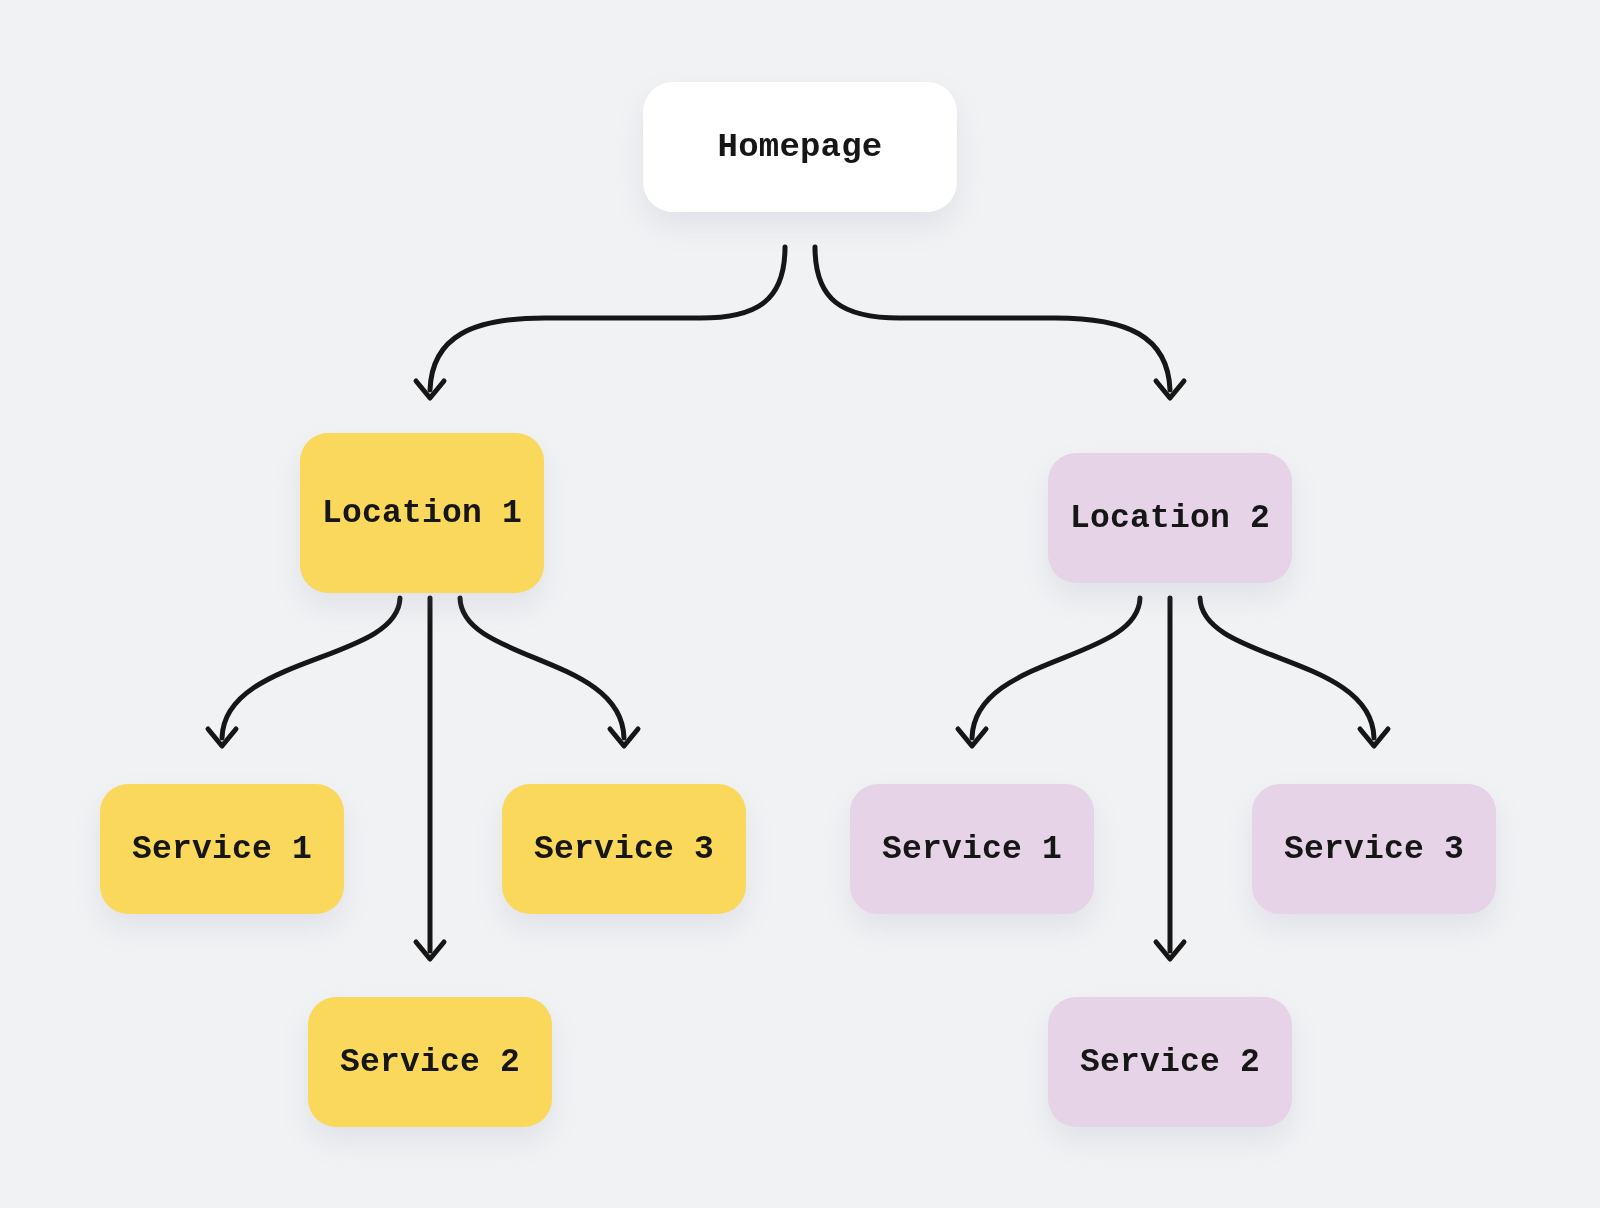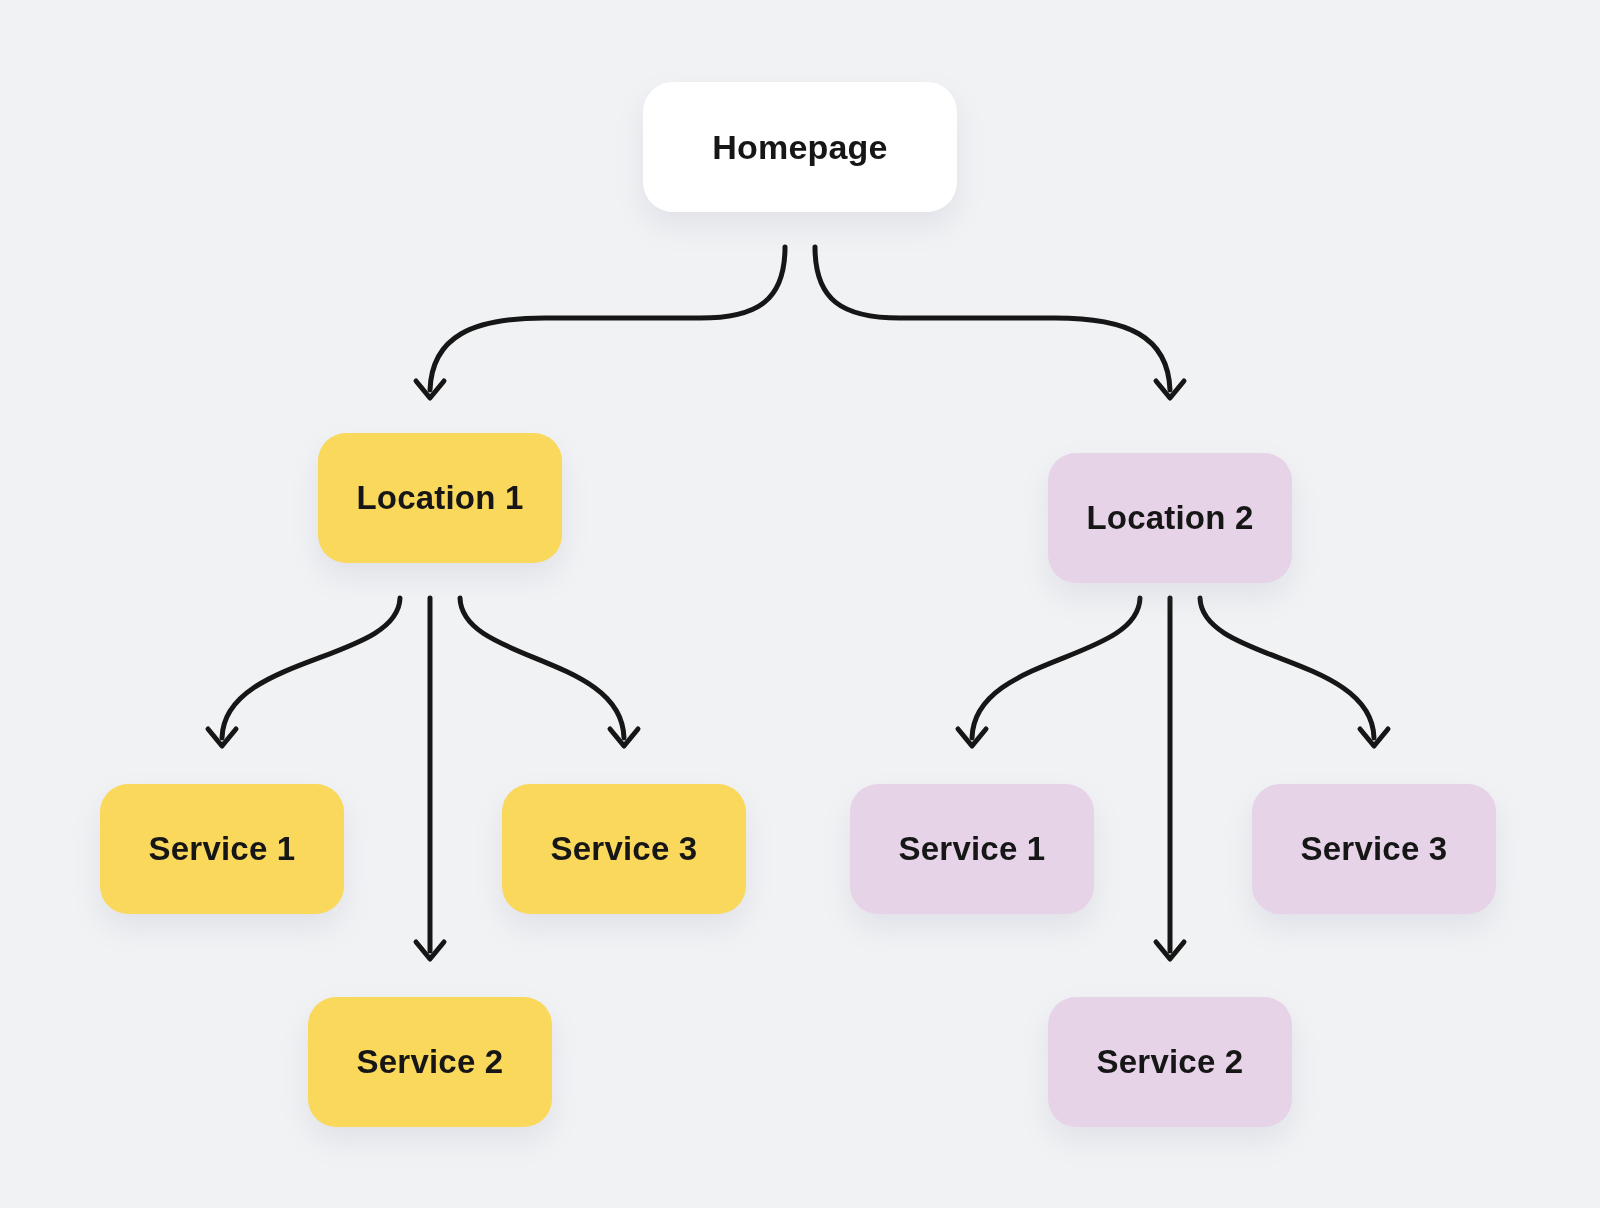--- a/index.html
+++ b/index.html
@@ -36,24 +36,25 @@
     display: flex;
     align-items: center;
     justify-content: center;
     border-radius: 28px;
     box-shadow: 0 14px 28px rgba(125, 135, 160, 0.14);
     color: #161616;
     font-size: 33px;
     font-weight: 700;
     letter-spacing: 0.2px;
     white-space: nowrap;
+    font-family: Liberation Mono, monospace;
   }
   .node .label { pointer-events: none; }
   #n-homepage  { left: 643px;  top: 82px;  width: 314px; height: 130px; border-radius: 30px; font-size: 34px; }
-  #n-l1        { left: 318px;  top: 433px; width: 244px; height: 130px; }
+  #n-l1        { left: 300px;  top: 433px; width: 244px; height: 160px; }
   #n-l2        { left: 1048px; top: 433px; width: 244px; height: 130px; }
   #n-s1l       { left: 100px;  top: 784px; width: 244px; height: 130px; }
   #n-s3l       { left: 502px;  top: 784px; width: 244px; height: 130px; }
   #n-s2l       { left: 308px;  top: 997px; width: 244px; height: 130px; }
   #n-s1r       { left: 850px;  top: 784px; width: 244px; height: 130px; }
   #n-s3r       { left: 1252px; top: 784px; width: 244px; height: 130px; }
   #n-s2r       { left: 1048px; top: 997px; width: 244px; height: 130px; }
 </style>
 </head>
 <body style="background-color: rgb(241, 242, 244);">

